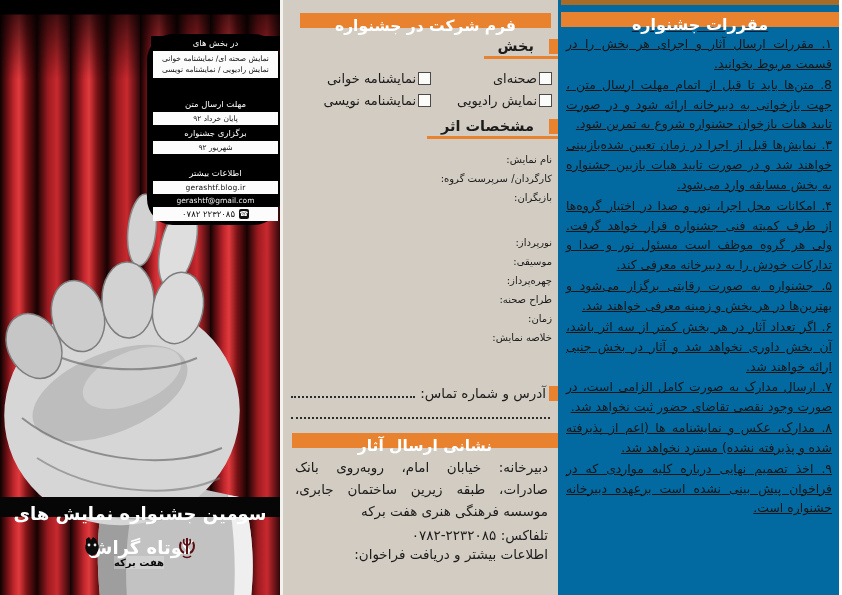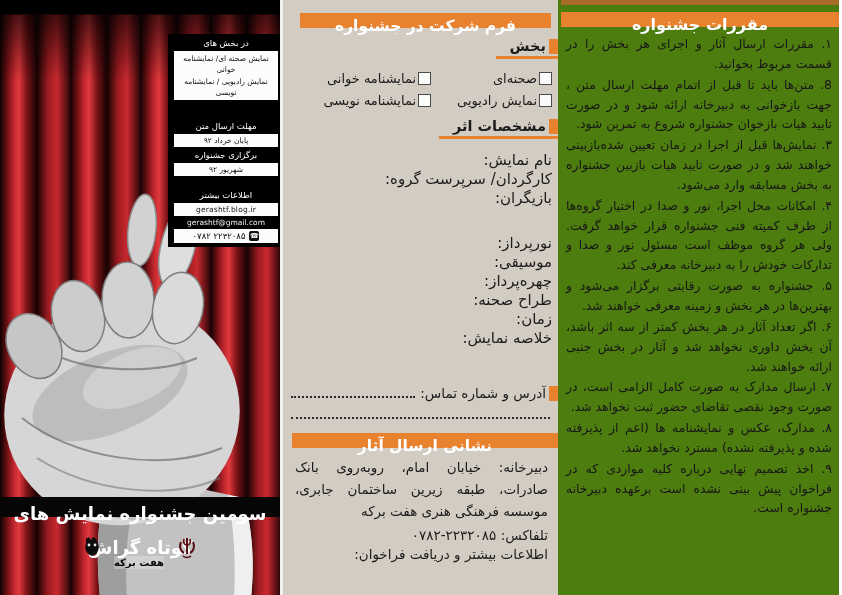--- a/index.html
+++ b/index.html
@@ -27,22 +27,22 @@
   }
   .logos {
     position:absolute; left:0; right:0; top:536px; display:flex; justify-content:center;
     align-items:flex-start; gap:12px; z-index:4;
   }
   .logo-box { display:flex; flex-direction:column; align-items:center; }
   .wordmark { font-weight:bold; font-size:10px; color:#0a0a0a; background:rgba(255,255,255,0.25); padding:1px 0; border-radius:0;margin-top:20px; }
 
   
   .info-stack {
-    position:absolute; top:34px; right:0; width:112px; background:#000;
-    z-index:3; display:flex; flex-direction:column; direction:rtl; padding:2px 0 3px 4px;
+    position:absolute; top:34px; right:0; width:133px; background:#000;
+    z-index:3; display:flex; flex-direction:column; direction:rtl; padding:2px 0 3px 4px;border-radius:26px;
   }
   .bar { text-align:center; direction:rtl; }
   .bar.black { background:#000; color:#fff; font-size:8.5px; padding:2px 2px; }
   .bar.white { background:#fcfcfc; color:#111; font-size:7.5px; padding:2px 2px; margin:1px 2px; }
   .bar.white.two { line-height:1.5; }
   .gap-lg { height:18px; }
   .gap-sm { height:11px; }
   .blog-bar { font-weight:normal; font-size:11.5px; font-family:"DejaVu Sans", sans-serif; letter-spacing:0.2px; }
   .email-bar { background:#000; color:#eee; font-size:7.5px; padding:1px 2px; }
   .phone-row { display:flex; direction:rtl; align-items:center; justify-content:center; gap:4px; }
@@ -59,52 +59,52 @@
   }
   .orange-bar {
     background:#e8822e; color:#fff; font-weight:bold; font-size:15.5px;
     text-align:center; height:15px; line-height:26px;
   }
   .form-header { margin:13px 7px 0 17px; }
   .send-header { margin:10px 0 0 9px; }
 
   .sec-head { margin:10px 0 0 0; display:flex; justify-content:flex-start; }
   .sec-head .inner {
-    display:flex; align-items:flex-end; gap:3px;
+    display:flex; align-items:flex-end; gap:15px;
     border-bottom:3px solid #e8822e; padding:0 0 2px 14px;
   }
   .osq { width:9px; height:15px; background:#e8822e; flex:0 0 auto; }
   .sec-label { font-weight:bold; font-size:14.5px; }
 
   .chk-grid {
     display:grid; grid-template-columns:46% 54%; row-gap:7px;
     margin:12px 6px 0 6px;
   }
   .chk-item { display:flex; align-items:center; gap:2px; font-size:13px; }
   .chk-box { width:13px; height:13px; background:#fbfbfa; border:1px solid #4a4a4a; flex:0 0 auto; }
 
-  .fields { margin:12px 6px 0 10px; font-size:15px; }
+  .fields { margin:12px 6px 0 10px; font-size:10px; }
   .field-line { line-height:18px; margin-bottom:1px; }
   .gap-after { margin-bottom:27px; }
 
   .addr-line { display:flex; align-items:flex-end; margin:38px 0 0 8px; font-size:13.5px; }
   .addr-line .osq { margin-left:3px; }
   .dotfill { flex:1; border-bottom:2px dotted #2c2c2c; margin:0 5px 3px 0; }
   .dotline2 { border-bottom:2px dotted #2c2c2c; margin:16px 8px 14px 8px; height:2px; }
 
   .addr-text {
     margin:9px 10px 0 12px; font-size:13.5px; line-height:1.62; text-align:justify;
   }
   .tf-line { margin:4px 10px 0 12px; font-size:13.5px; }
   .tf-num { display:inline-block; direction:ltr; letter-spacing:0.5px; }
   .moreinfo { margin:3px 10px 0 12px; font-size:13.5px; }
 
   
   .col-rules {
-    width:281px; flex:0 0 281px; background:#4d7c0f; direction:rtl; color:#161616;
+    width:281px; flex:0 0 281px; background:#0369a1; direction:rtl; color:#161616;text-decoration:underline;
   }
   .rules-topstrip { height:5px; background:#a96b28; margin:0 0 7px 3px; }
   .rules-header { margin:0 0 0 3px; font-size:16px; }
   .rules-body { padding:7px 7px 0 8px; }
   .rule { font-size:12.4px; line-height:1.6; text-align:justify; margin-bottom:1px; }
 </style>
 </head>
 <body>
 
 <div class="page">

